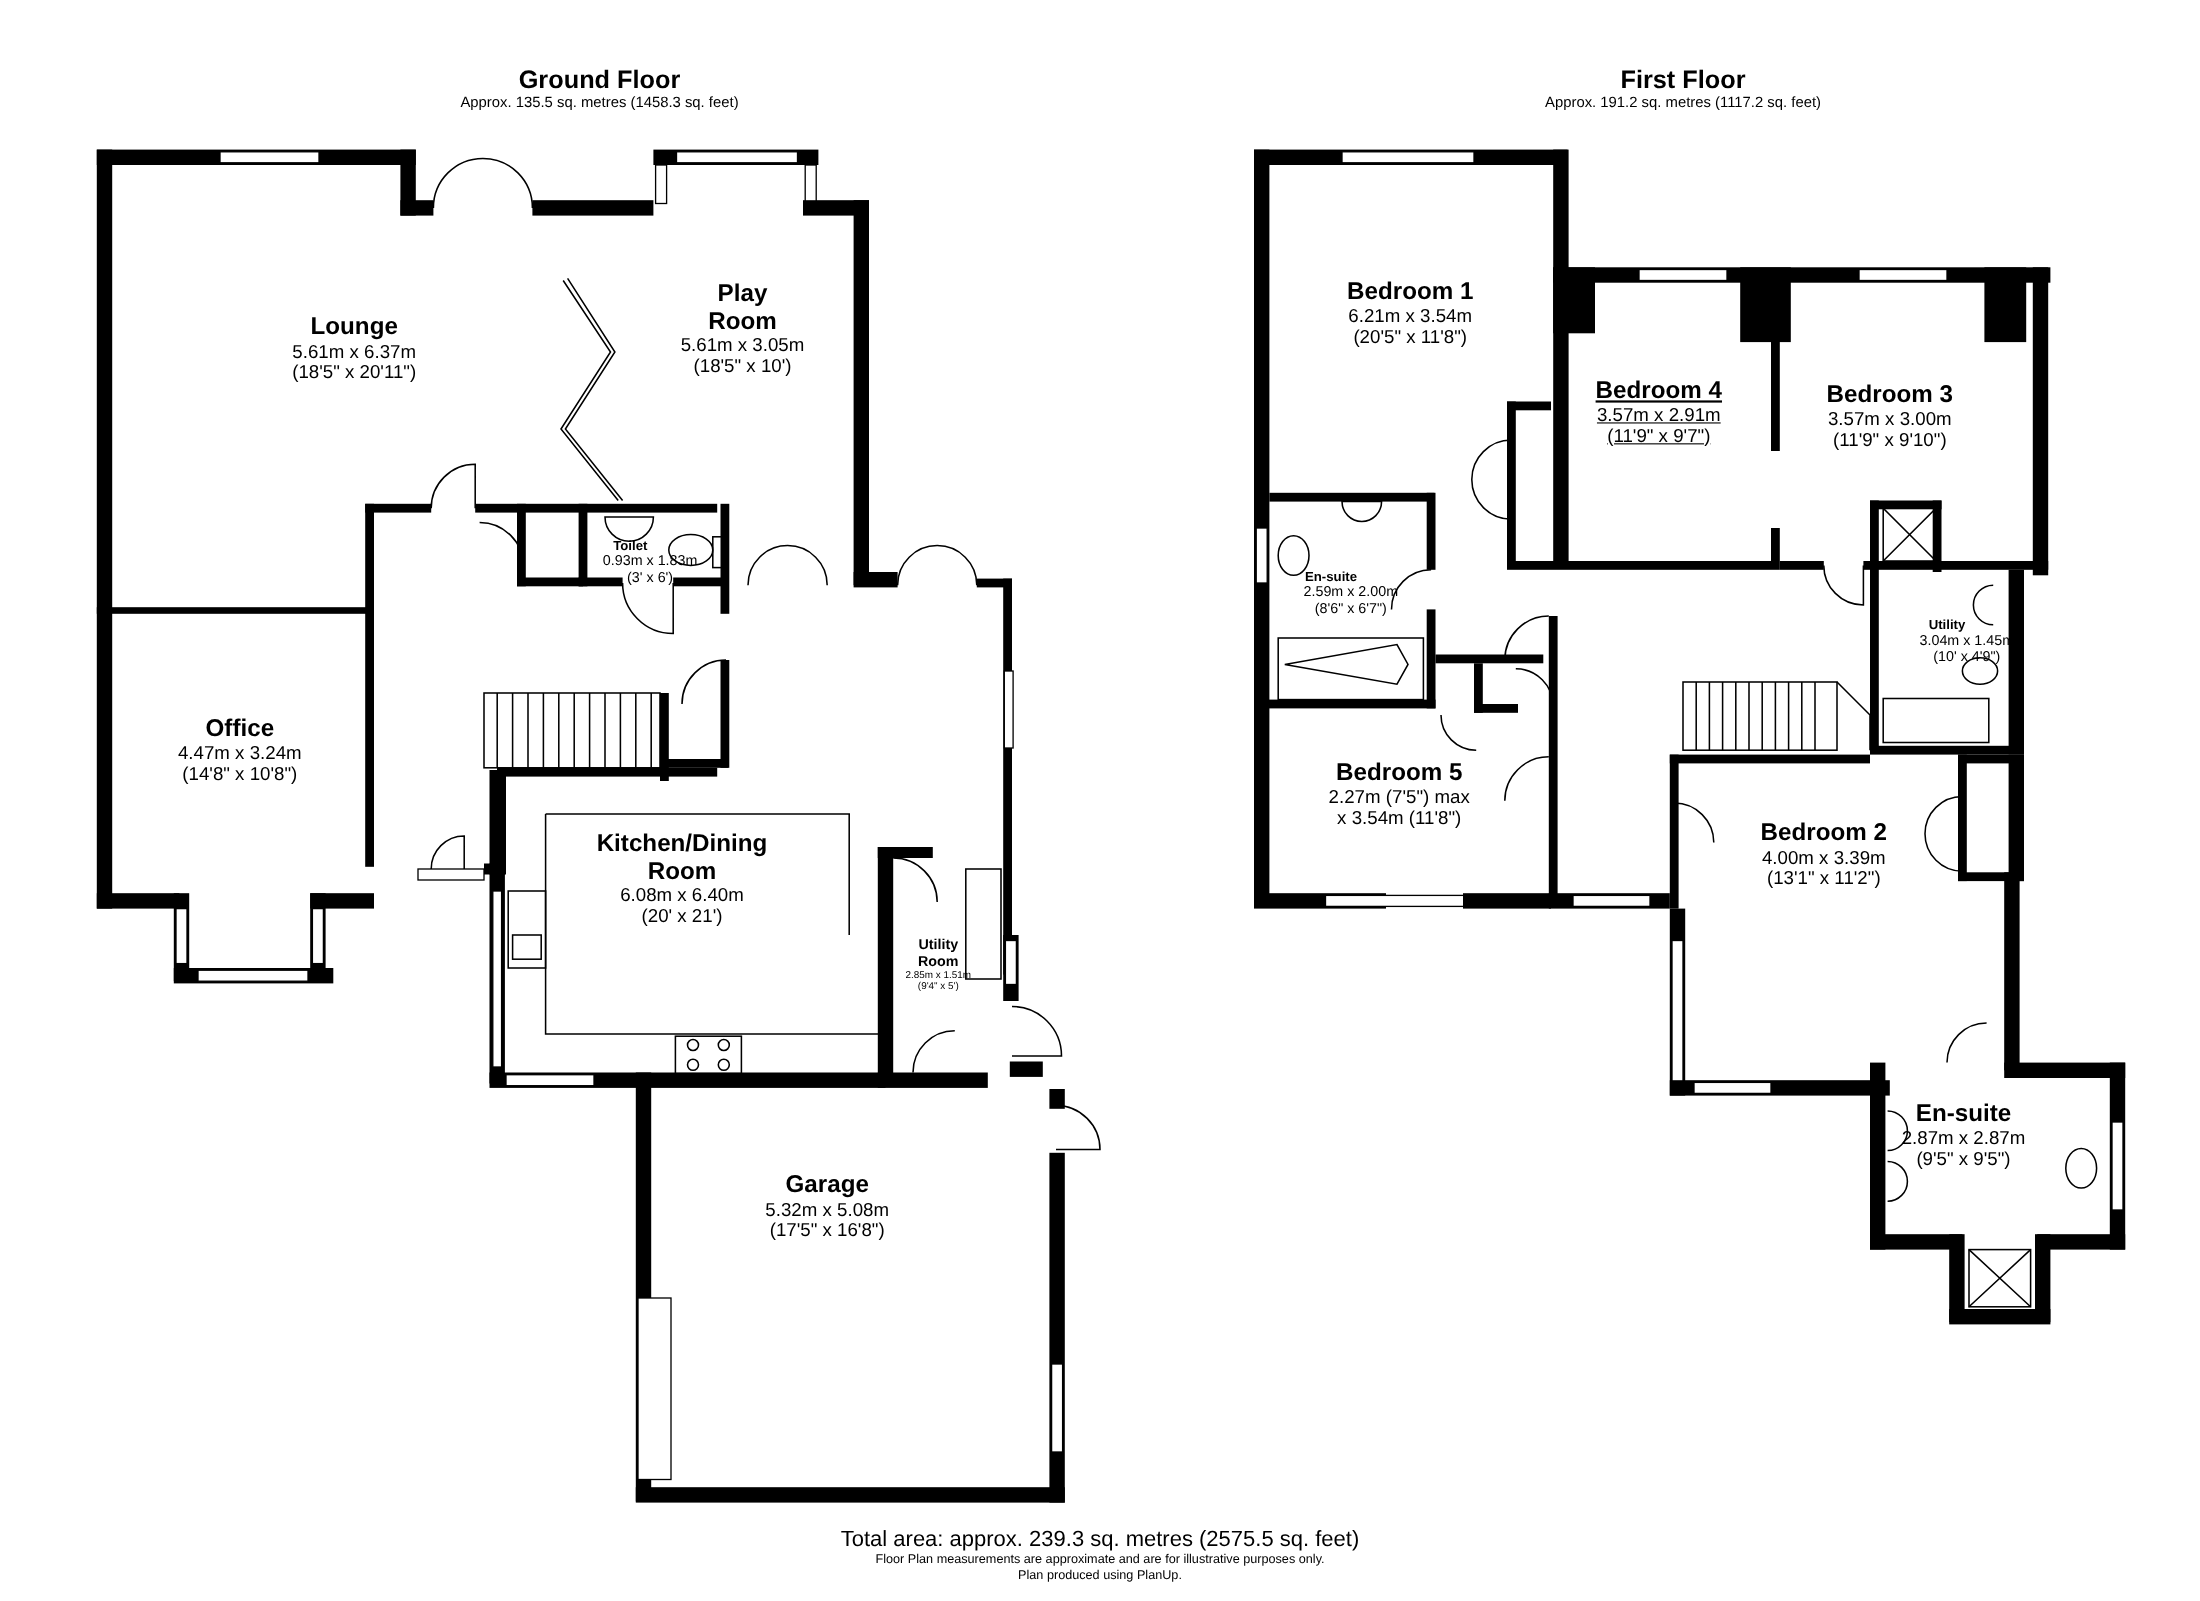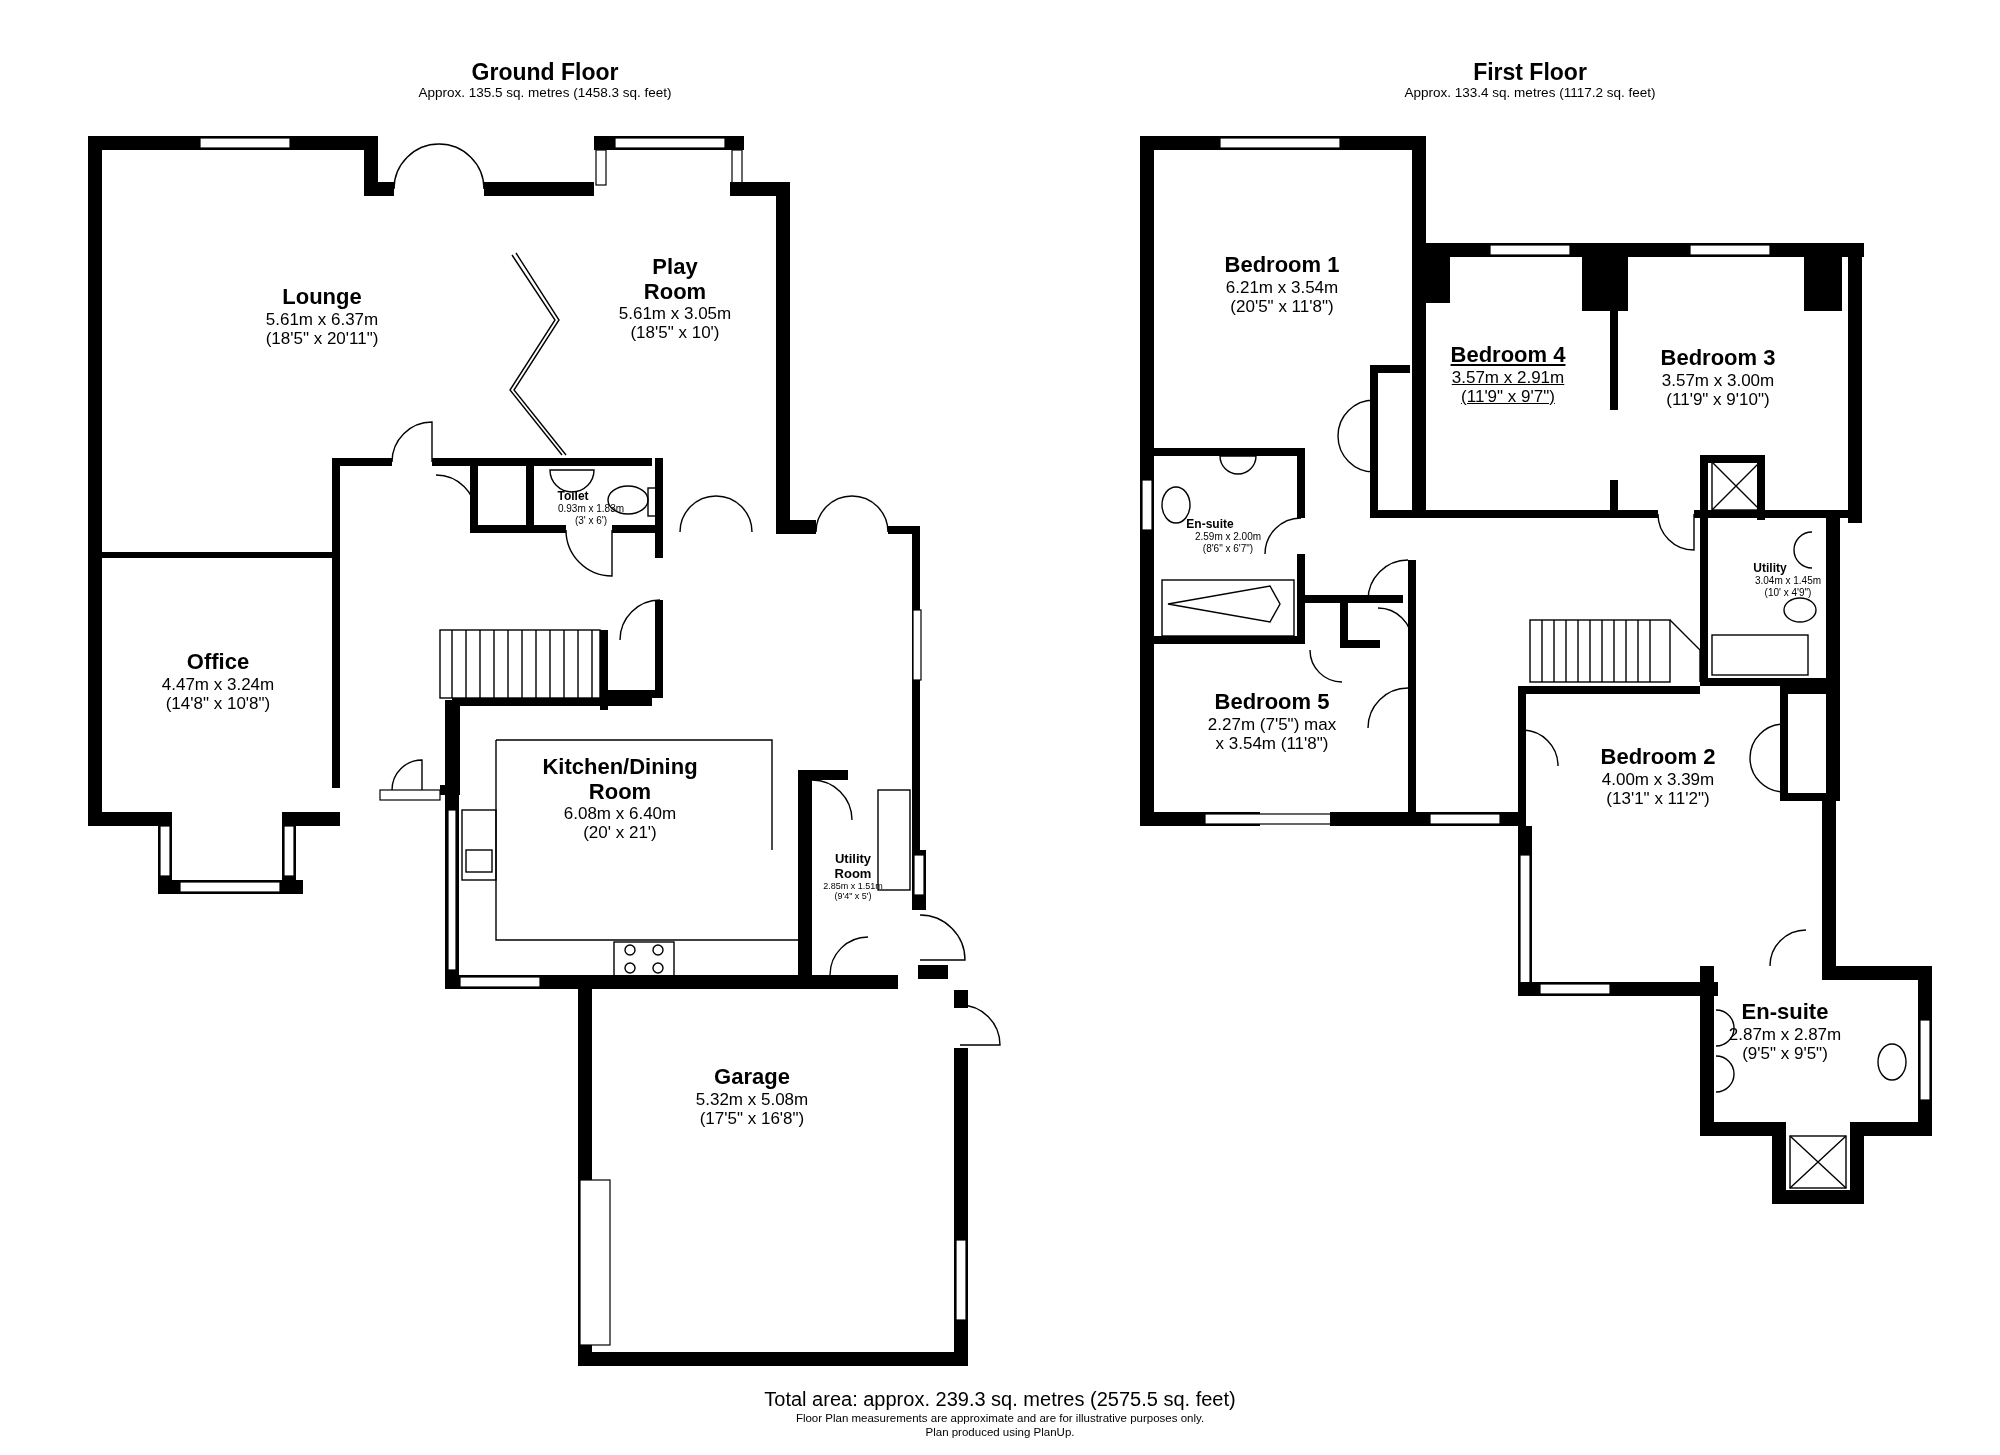--- a/index.html
+++ b/index.html
@@ -6,21 +6,21 @@
   body { width: 2000px; height: 1455px; position: relative; overflow: hidden;
          font-family: "Liberation Sans", sans-serif; color: #000; }
   svg.plan { position: absolute; left: 0; top: 0; width: 2000px; height: 1455px; }
   .wall { fill: #000; }
   .thin { fill: none; stroke: #000; stroke-width: 1.4; }
   .win { fill: #fff; stroke: #000; stroke-width: 1.2; }
   .label { position: absolute; text-align: center; line-height: 1.12; transform: translateX(-50%); white-space: nowrap; }
   .label .name { font-weight: bold; font-size: 22px; display: block; }
   .label .dim { font-size: 17px; display: block; }
   .label.small .name { font-size: 12px; }
-  .label.small .dim { font-size: 10px; padding-left: 36px; }
+  .label.small .dim { font-size: 13px; padding-left: 36px; }
   .label.mid .name { font-size: 13px; }
   .label.mid .dim { font-size: 9px; }
   .floor-head { position: absolute; text-align: center; transform: translateX(-50%); white-space: nowrap; }
   .floor-head .title { font-weight: bold; font-size: 23px; display: block; line-height: 1.1; }
   .floor-head .area { font-size: 13.5px; display: block; }
   .footer { position: absolute; left: 50%; transform: translateX(-50%); text-align: center; white-space: nowrap; }
   .footer .total { font-size: 20px; display: block; margin-top: 0; }
   .footer .note { font-size: 11.5px; display: block; line-height: 1.25; }
 </style>
 </head>
@@ -233,21 +233,21 @@
     <path class="thin" d="M1790 1136 L1846 1188 M1846 1136 L1790 1188"></path>
   </g>
 </svg>
 
 <div class="floor-head" style="left:545px; top:60px;">
   <span class="title">Ground Floor</span>
   <span class="area">Approx. 135.5 sq. metres (1458.3 sq. feet)</span>
 </div>
 <div class="floor-head" style="left:1530px; top:60px;">
   <span class="title">First Floor</span>
-  <span class="area">Approx. 133.4 sq. metres (1117.2 sq. feet)</span>
+  <span class="area">Approx. 191.2 sq. metres (1117.2 sq. feet)</span>
 </div>
 
 <div class="label" style="left:322px; top:285px;">
   <span class="name">Lounge</span>
   <span class="dim">5.61m x 6.37m</span>
   <span class="dim">(18'5" x 20'11")</span>
 </div>
 <div class="label" style="left:675px; top:255px;">
   <span class="name">Play</span>
   <span class="name">Room</span>

